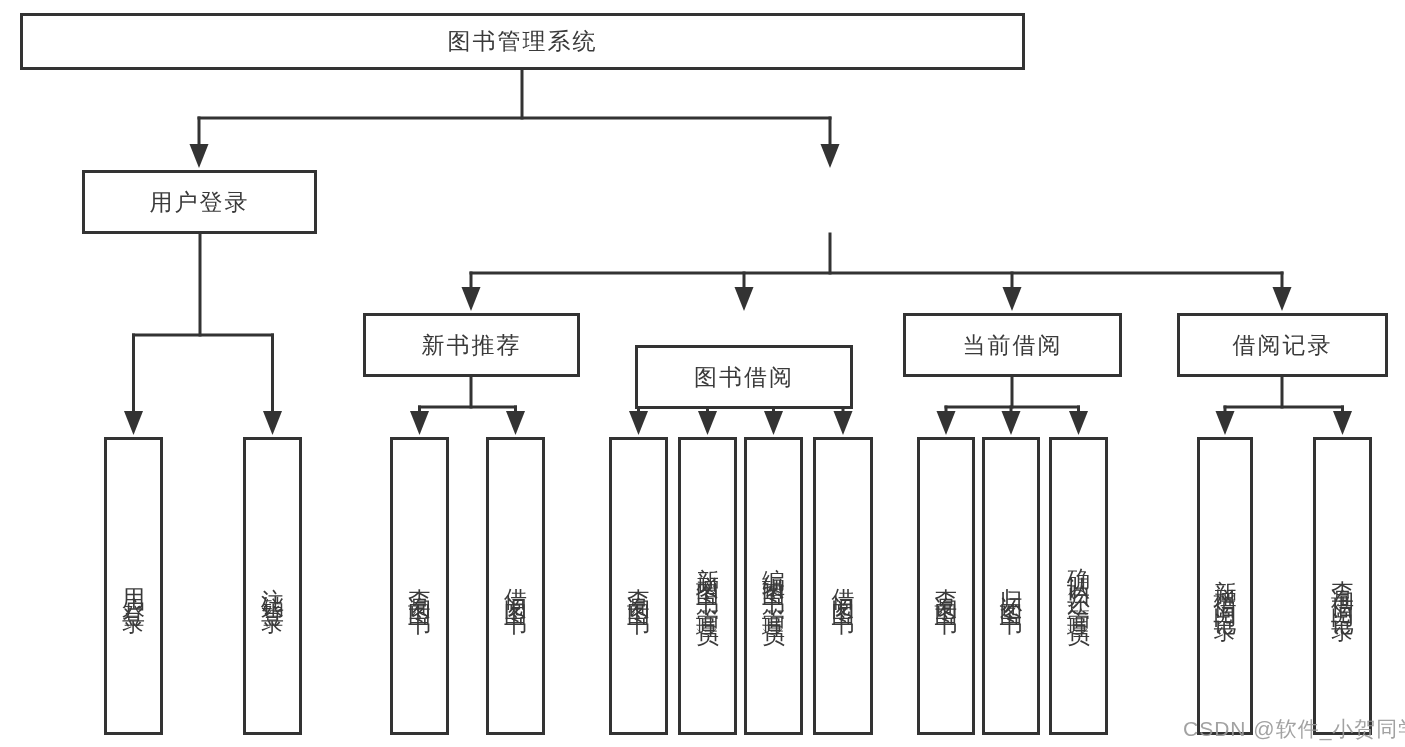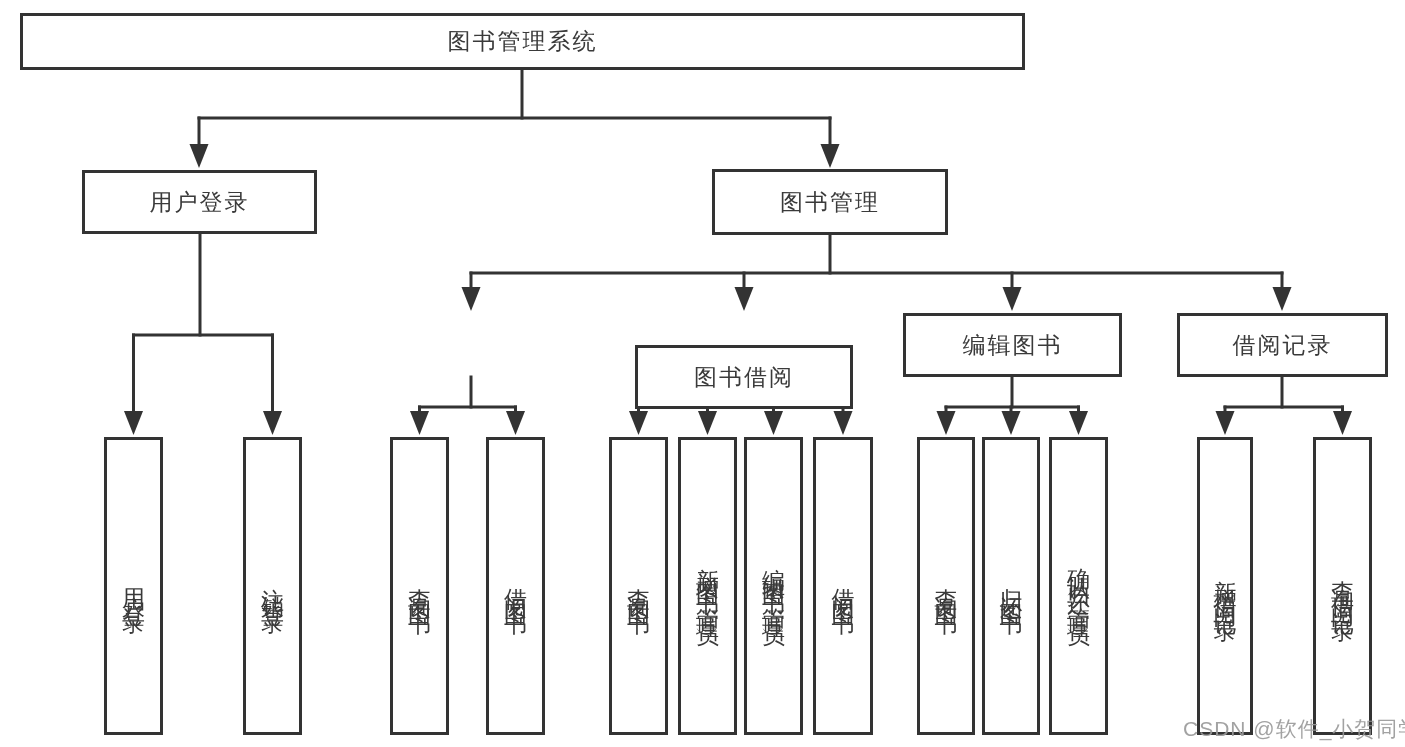--- a/index.html
+++ b/index.html
@@ -130,29 +130,29 @@
     </g>
   </svg>
 
   <div class="node" style="left:20px; top:13px; width:1005px; height:57px;">
     <span class="label">图书管理系统</span>
   </div>
 
   <div class="node" style="left:82px; top:170px; width:235px; height:64px;">
     <span class="label">用户登录</span>
   </div>
-  <div class="node" style="left:712px; top:169px; width:236px; height:66px;">
-    <span class="label">图书管理</span>
-  </div>
-
+
+  <div class="node" style="left:363px; top:313px; width:217px; height:64px;">
+    <span class="label">新书推荐</span>
+  </div>
   <div class="node" style="left:635px; top:313px; width:218px; height:64px;margin-top:32px;">
     <span class="label">图书借阅</span>
   </div>
   <div class="node" style="left:903px; top:313px; width:219px; height:64px;">
-    <span class="label">编辑图书</span>
+    <span class="label">当前借阅</span>
   </div>
   <div class="node" style="left:1177px; top:313px; width:211px; height:64px;">
     <span class="label">借阅记录</span>
   </div>
 
   <div class="node vnode" style="left:104px; top:437px; width:59px; height:298px;">
     <span class="label">用户登录</span>
   </div>
   <div class="node vnode" style="left:243px; top:437px; width:59px; height:298px;">
     <span class="label">注销登录</span>

